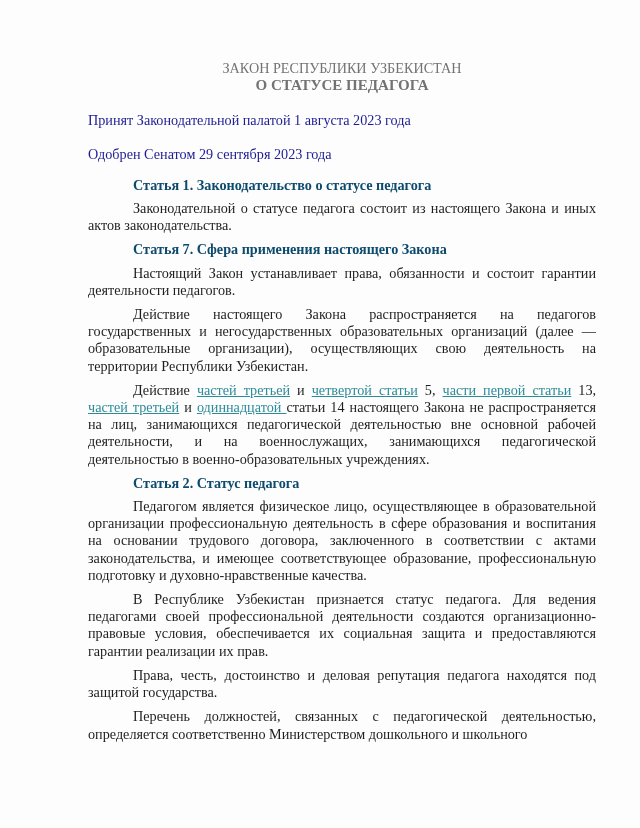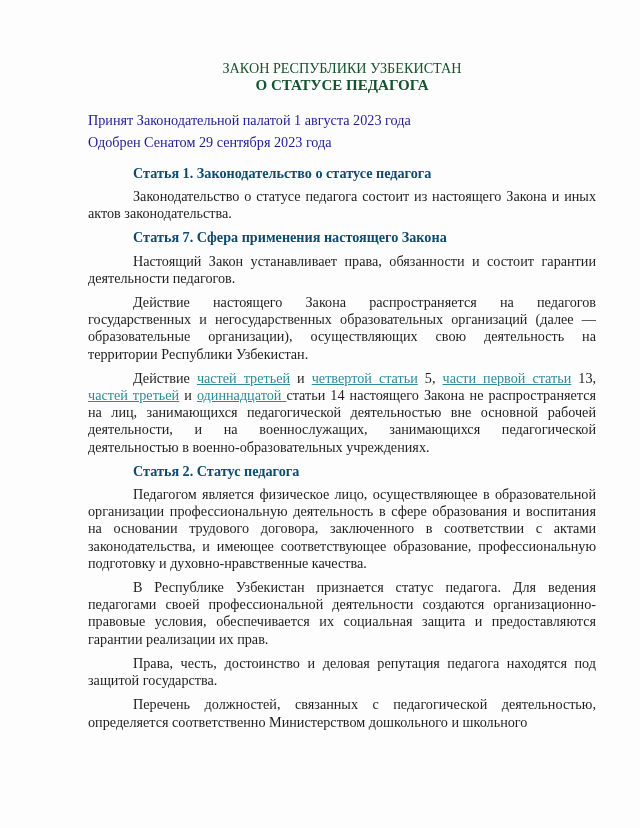--- a/index.html
+++ b/index.html
@@ -2,45 +2,45 @@
 <html><head>
 <meta charset="utf-8">
 <style>
   html, body { margin: 0; padding: 0; background: #fdfdfd; }
   body { width: 640px; height: 828px; overflow: hidden; position: relative; }
   .page {
     position: absolute; left: 88px; top: 60px; width: 508px;
     font-family: "Liberation Serif", "DejaVu Serif", serif;
     font-size: 14.2px; line-height: 17.2px; color: #1e1e1e;
   }
-  .title { text-align: center; color: #14532d; margin: 0; }
+  .title { text-align: center; color: #737373; margin: 0; }
   .title-1 { font-weight: normal; font-size: 14.2px; }
   .title-2 { font-weight: bold; font-size: 15px; }
   .meta { color: #1c1c95; margin: 0; }
   .meta-1 { margin-top: 18px; }
-  .meta-2 { margin-top: 4px; }
+  .meta-2 { margin-top: 16px; }
   .article-heading { color: #0c4a6e; font-weight: bold; margin: 0; text-indent: 45px; }
   .h1 { margin-top: 14px; }
   .h2, .h3 { margin-top: 7px; }
   p.body { margin: 7px 0 0 0; text-indent: 45px; text-align: justify; }
   p.body.first { margin-top: 6px; }
   a.lnk { color: #2a8b99; text-decoration: underline; }
 </style>
 </head>
 <body>
 
 <div class="page">
   <p class="title title-1">ЗАКОН РЕСПУБЛИКИ УЗБЕКИСТАН</p>
   <p class="title title-2">О СТАТУСЕ ПЕДАГОГА</p>
   <p class="meta meta-1">Принят Законодательной палатой 1 августа 2023 года</p>
   <p class="meta meta-2">Одобрен Сенатом 29 сентября 2023 года</p>
 
   <section>
     <p class="article-heading h1">Статья 1. Законодательство о статусе педагога</p>
-    <p class="body first">Законодательство о статусе педагога состоит из настоящего Закона и иных актов законодательства.</p>
+    <p class="body first">Законодательной о статусе педагога состоит из настоящего Закона и иных актов законодательства.</p>
   </section>
 
   <section>
     <p class="article-heading h2">Статья 7. Сфера применения настоящего Закона</p>
     <p class="body first">Настоящий Закон устанавливает права, обязанности и состоит гарантии деятельности педагогов.</p>
     <p class="body">Действие настоящего Закона распространяется на педагогов государственных и негосударственных образовательных организаций (далее — образовательные организации), осуществляющих свою деятельность на территории Республики Узбекистан.</p>
     <p class="body"><span>Действие </span><a class="lnk">частей третьей</a><span> и </span><a class="lnk">четвертой статьи</a><span> 5, </span><a class="lnk">части первой статьи</a><span> 13, </span><a class="lnk">частей третьей</a><span> и </span><a class="lnk">одиннадцатой </a><span>статьи 14 настоящего Закона не распространяется на лиц, занимающихся педагогической деятельностью вне основной рабочей деятельности, и на военнослужащих, занимающихся педагогической деятельностью в военно-образовательных учреждениях.</span></p>
   </section>
 
   <section>

